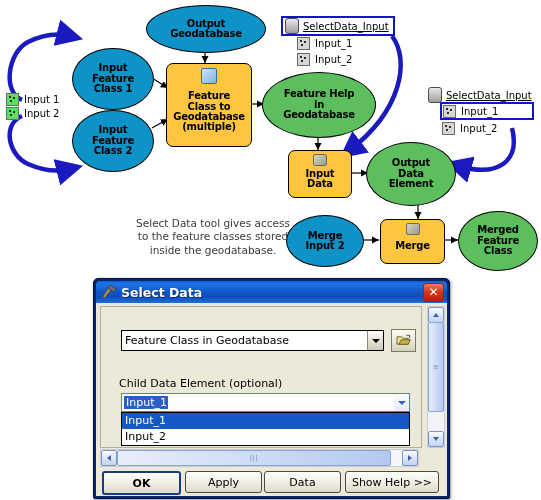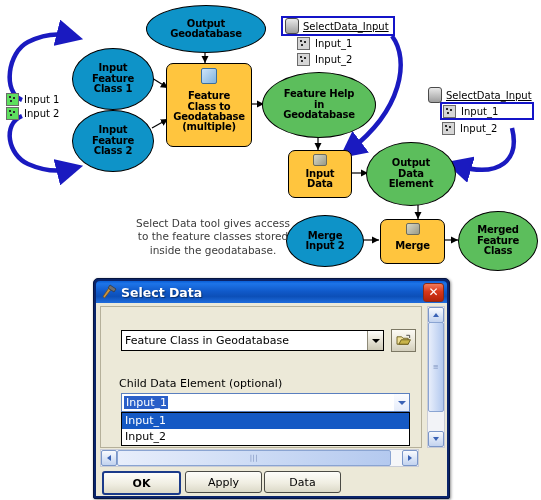--- a/index.html
+++ b/index.html
@@ -309,14 +309,15 @@
         <span class="grip">|||</span>
       </div>
       <div class="sbtn" style="position:absolute;right:0;top:0;width:14px;height:14px;">
         <i style="width:0;height:0;border-top:3px solid transparent;border-bottom:3px solid transparent;border-left:4px solid #3a62b5;"></i>
       </div>
     </div>
 
     <div class="dlgbtn def" style="left:6px;top:168px;width:75px;font-weight:bold;">OK</div>
     <div class="dlgbtn" style="left:89px;top:168px;width:75px;">Apply</div>
     <div class="dlgbtn" style="left:168px;top:168px;width:75px;">Data</div>
+    <div class="dlgbtn" style="left:249px;top:168px;width:92px;">Show Help &gt;&gt;</div>
   </div>
 </div>
 
 </body></html>

